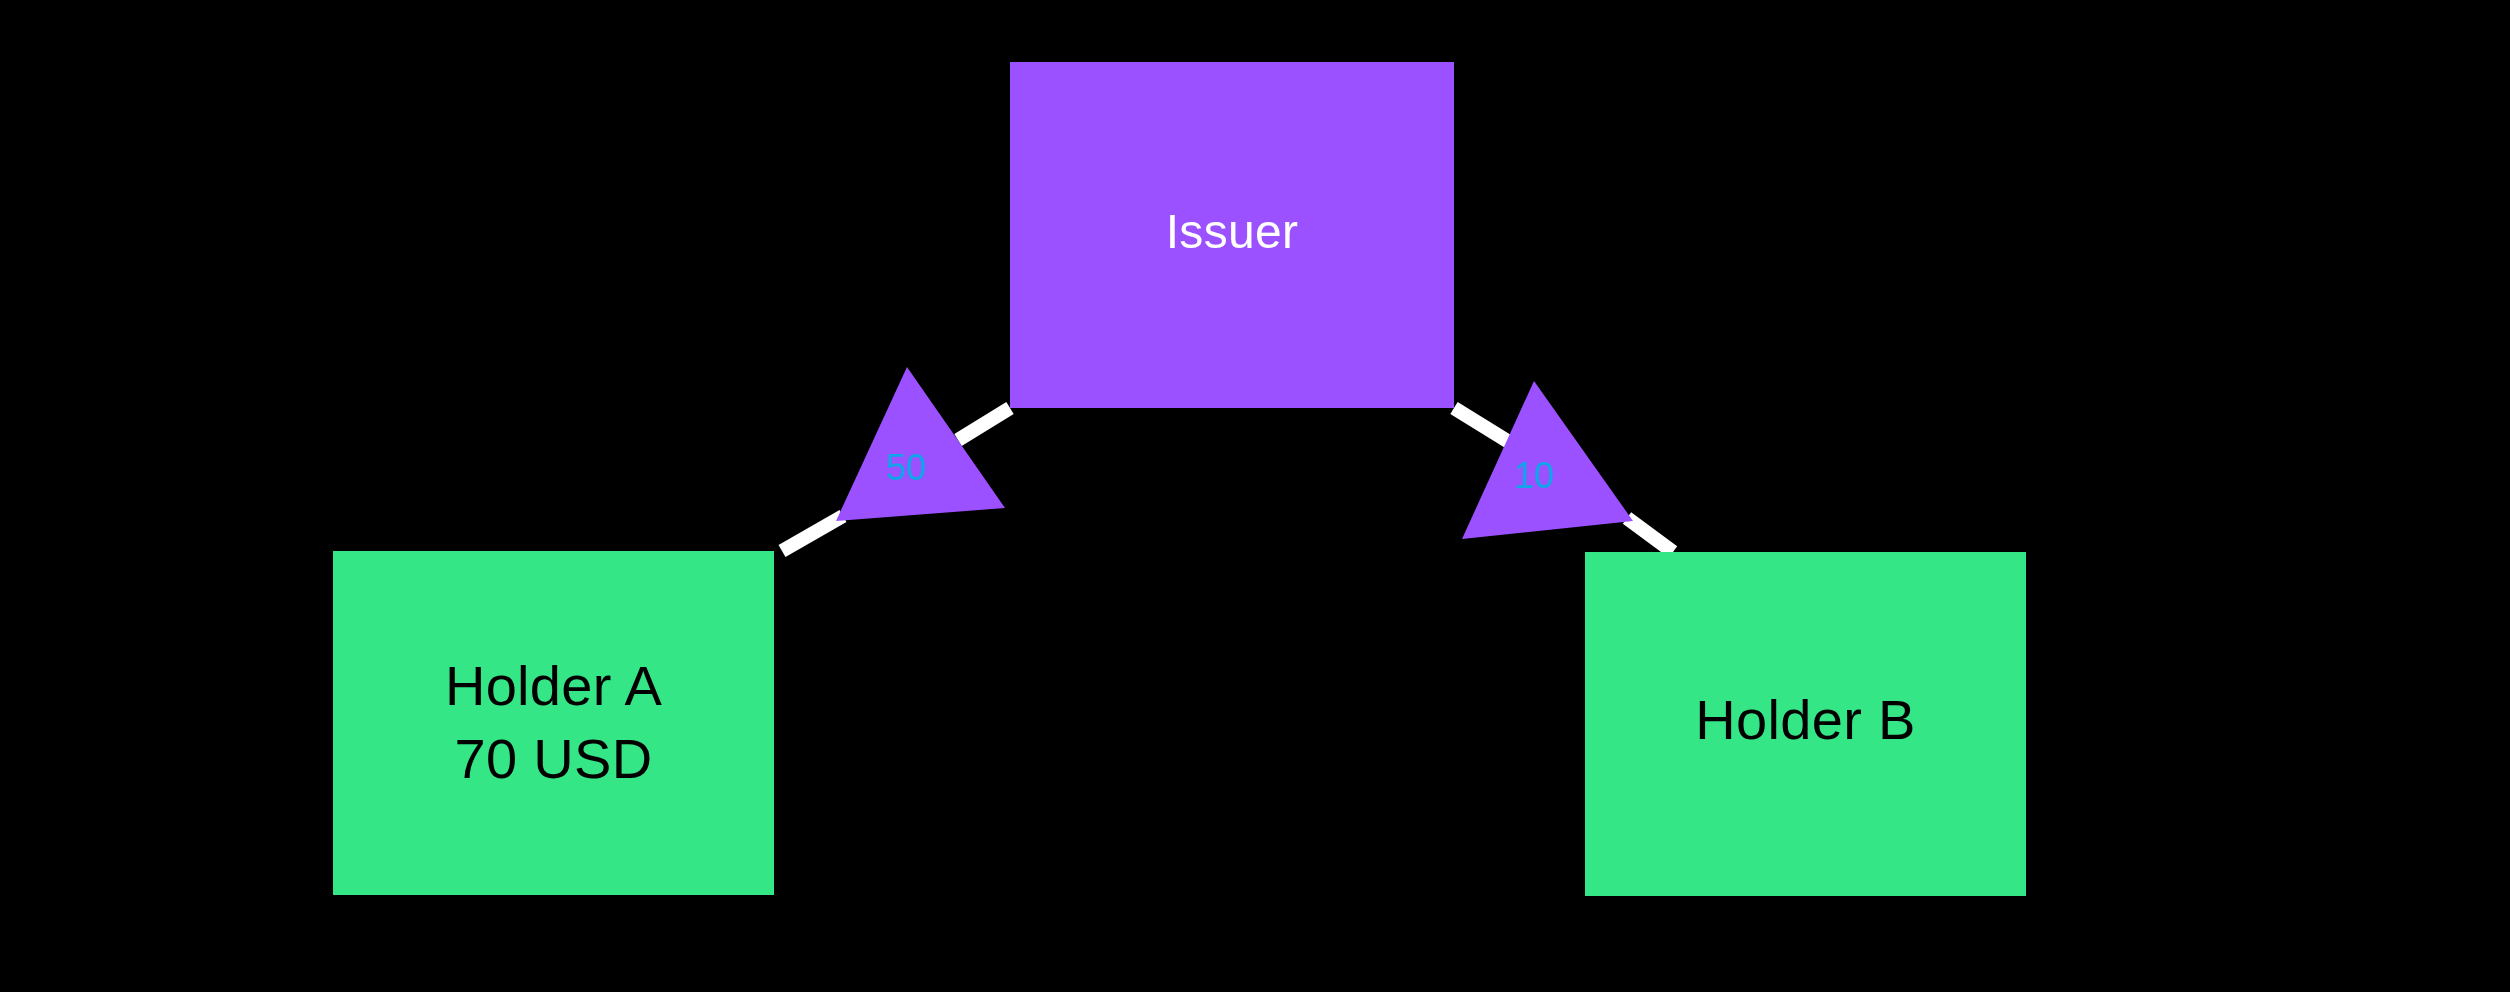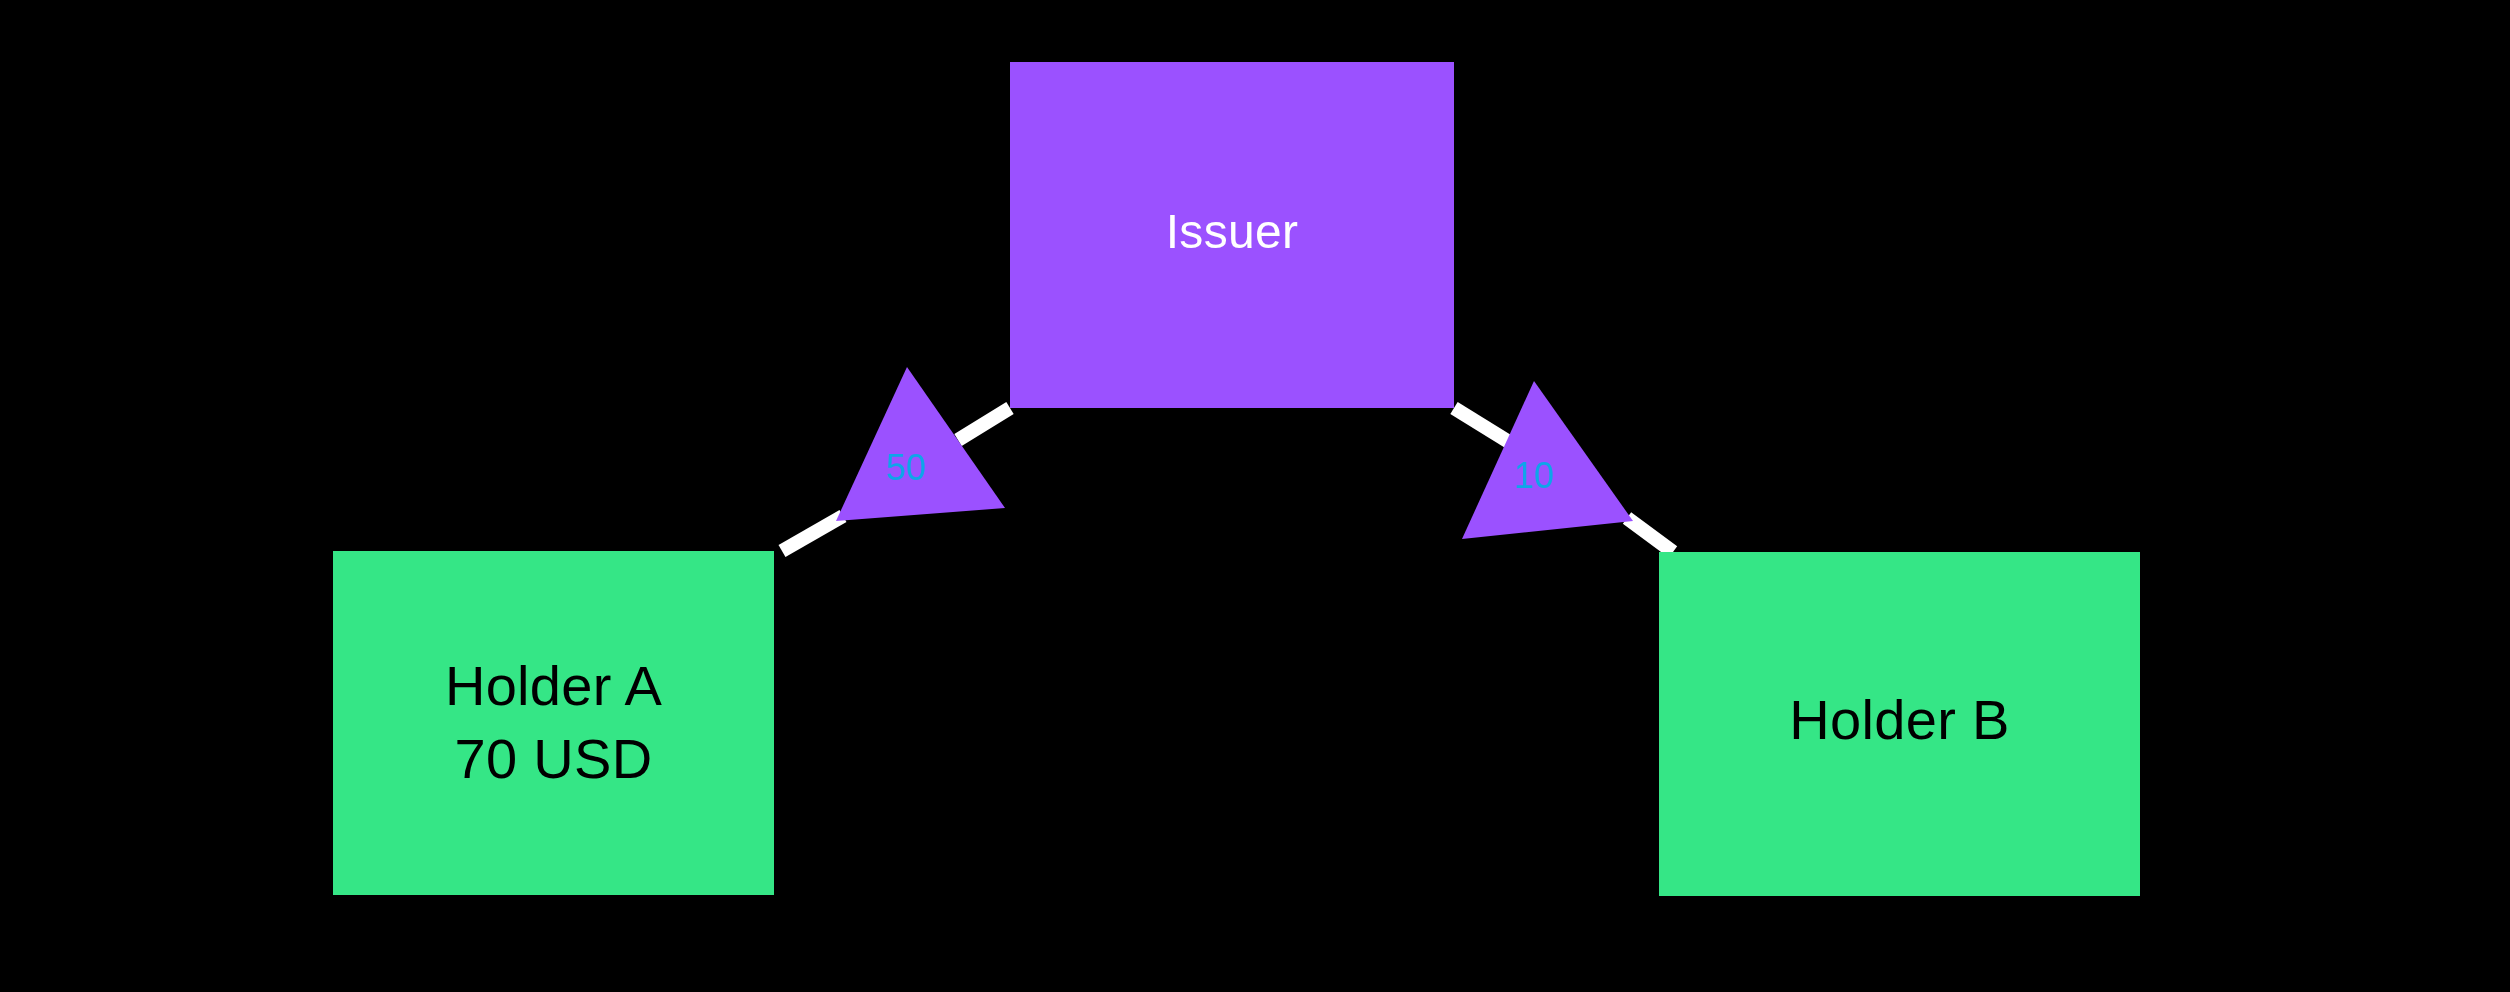--- a/index.html
+++ b/index.html
@@ -56,23 +56,23 @@
     left: 333px;
     top: 551px;
     width: 441px;
     height: 344px;
     background: #35E686;
     color: #000000;
     font-size: 56px;
   }
   #node-holder-a .node-title { margin-bottom: 8px; }
   #node-holder-b {
-    left: 1659px;
+    left: 1585px;
     top: 552px;
-    width: 481px;
+    width: 441px;
     height: 344px;
     background: #35E686;
     color: #000000;
     font-size: 56px;
   }
   #node-holder-b .node-title { margin-bottom: 8px; }
   .flow-label {
     position: absolute;
     color: #0ea5e9;
     font-size: 36px;

